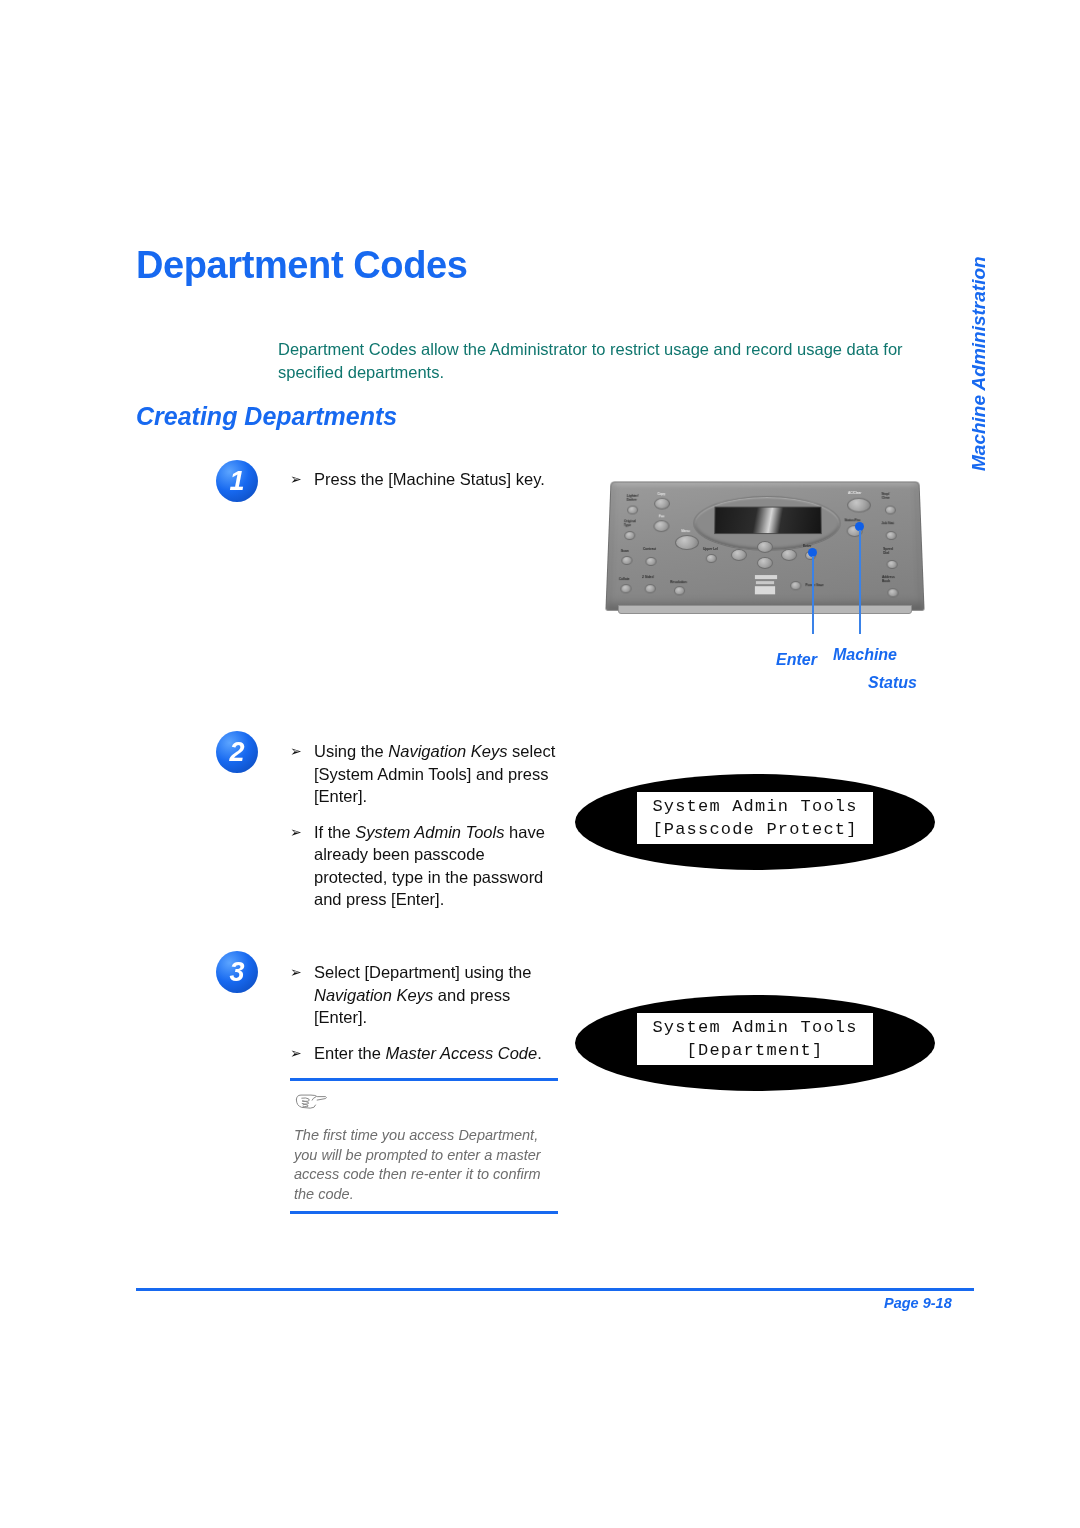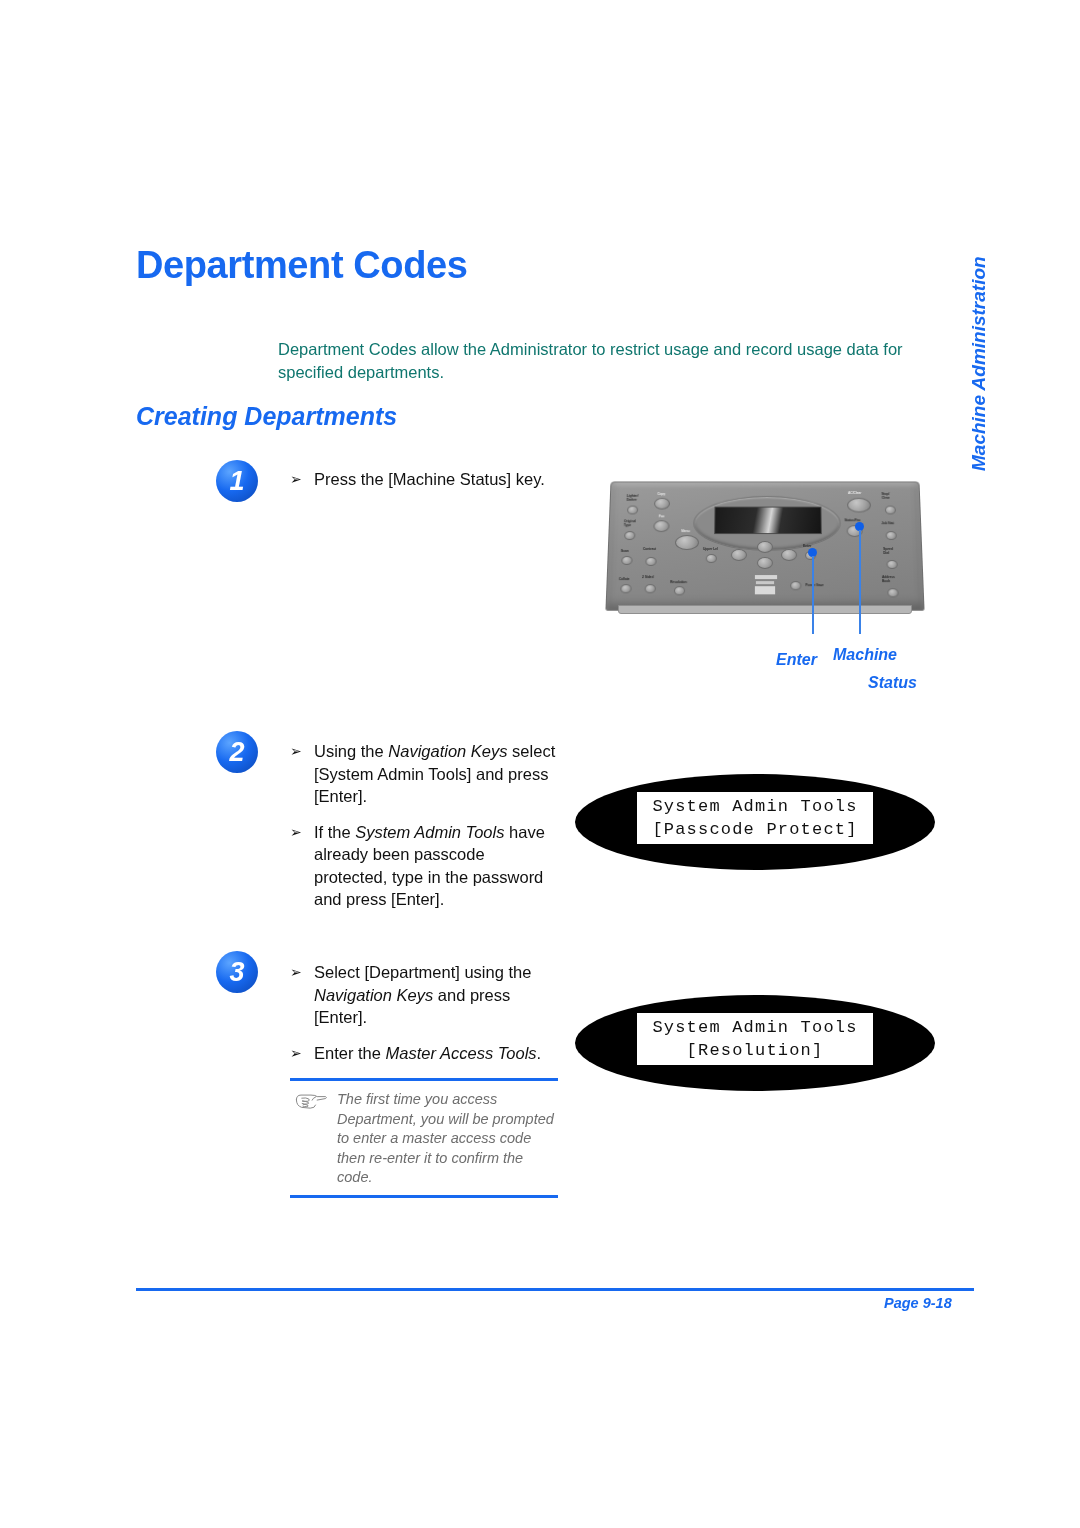--- a/index.html
+++ b/index.html
@@ -253,22 +253,22 @@
     top: 1078px;
     width: 268px;
   }
   .note-rule {
     height: 3px;
     background: #1769f0;
     width: 100%;
   }
   .note-inner {
     display: flex;
-    gap: 9px;
     padding: 9px 0 7px 4px;
+    flex-direction: column;
   }
   .note-hand {
     width: 34px;
     flex: 0 0 34px;
     padding-top: 2px;
   }
   .note-text {
     font-size: 14.5px;
     line-height: 19.5px;
     font-style: italic;
@@ -423,29 +423,29 @@
 
   <div class="step">
     <div class="step-badge" style="left:216px; top:951px;">3</div>
     <div class="step-body" style="left:290px; top:961px; width:262px;">
       <div class="bullet-row">
         <span class="bullet-mark">➢</span>
         <span>Select [Department] using the </span><span class="it">Navigation Keys</span><span> and press [Enter].</span>
       </div>
       <div class="bullet-row">
         <span class="bullet-mark">➢</span>
-        <span>Enter the </span><span class="it">Master Access Tools</span><span>.</span>
+        <span>Enter the </span><span class="it">Master Access Code</span><span>.</span>
       </div>
     </div>
   </div>
 
   <div class="lcd-oval" style="left:575px; top:995px;">
     <div class="lcd-screen">
       <div class="lcd-line">System Admin Tools</div>
-      <div class="lcd-line">[Resolution]</div>
+      <div class="lcd-line">[Department]</div>
     </div>
   </div>
 
   <div class="note">
     <div class="note-rule"></div>
     <div class="note-inner">
       <div class="note-hand">
         <svg viewBox="0 0 44 26" width="34" height="20" aria-hidden="true">
           <g fill="none" stroke="#8a8a8a" stroke-width="1.3" stroke-linejoin="round" stroke-linecap="round">
             <path d="M3 10 Q3 4 9 4 L22 4 Q28 4 30 6 L41 6 Q43 7 41 8.5 L30 10.5"></path>

